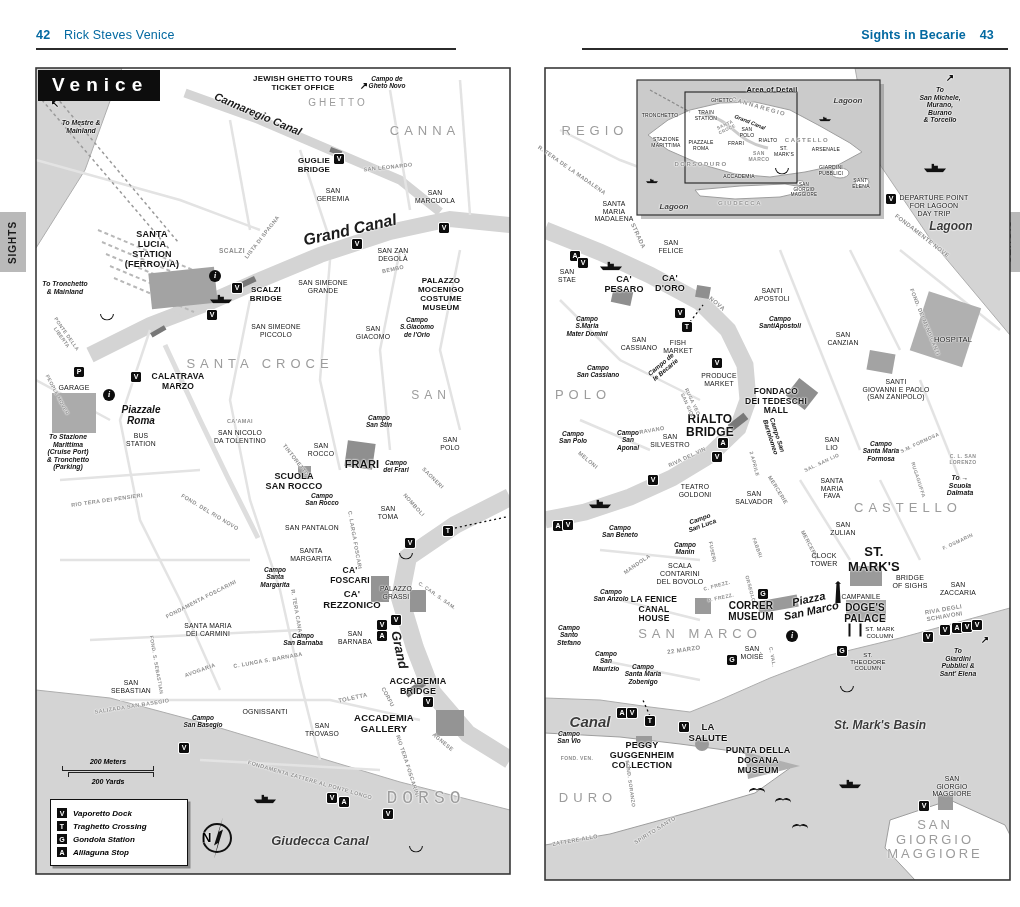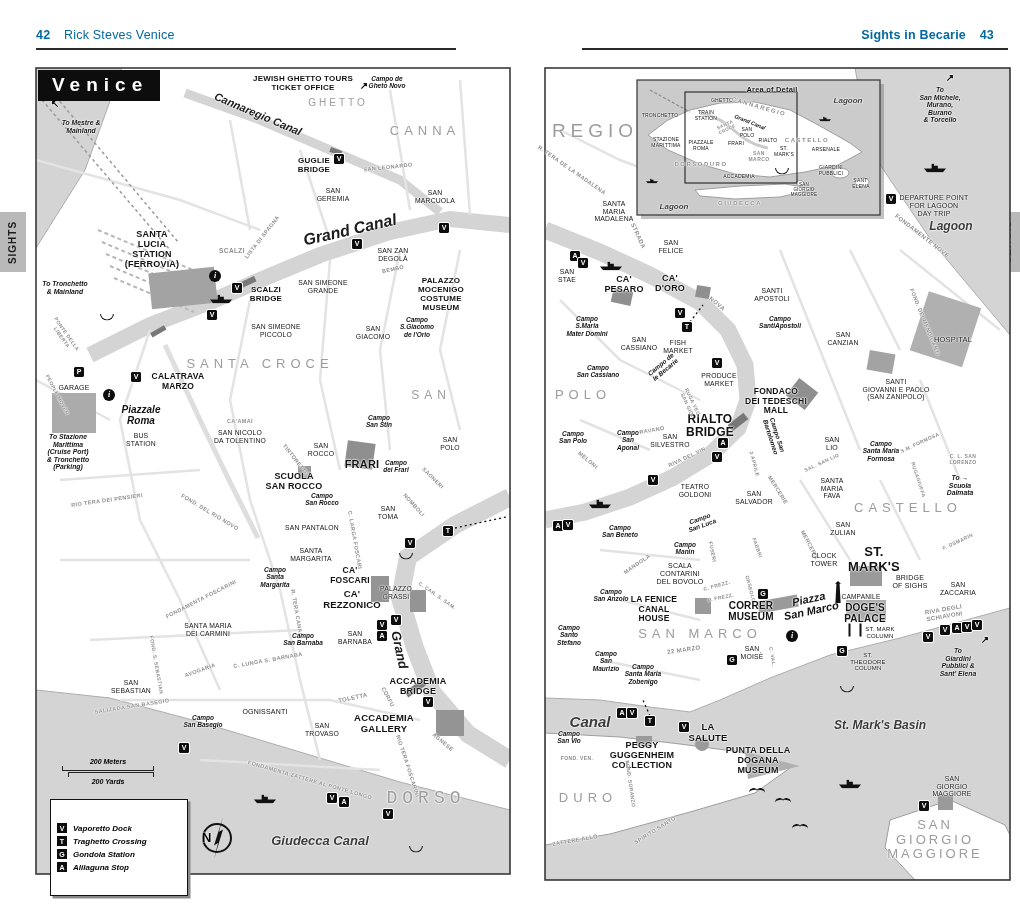--- a/index.html
+++ b/index.html
@@ -43,21 +43,21 @@
   .anc{width:12px;height:6px;border:1.8px solid #111;border-top:none;border-radius:0 0 10px 10px;background:transparent;}
   .bird{width:16px;height:8px;}
   .bird::before,.bird::after{content:"";position:absolute;top:2px;width:9px;height:6px;
         border-top:2px solid #111;border-radius:50% 50% 0 0;}
   .bird::before{left:0;transform:rotate(-10deg);} .bird::after{left:7px;transform:rotate(10deg);}
   .tower{width:6px;height:22px;background:#111;
         clip-path:polygon(50% 0,100% 12%,76% 12%,94% 100%,6% 100%,24% 12%,0 12%);}
   .col{width:9px;height:13px;border-left:2.5px solid #111;border-right:2.5px solid #111;}
   
   .legend{position:absolute;left:50px;top:799px;width:124px;background:#fff;border:1.6px solid #111;
-          box-shadow:2.5px 2.5px 0 #8a8a8a;padding:20px 6px;z-index:8;}
+          box-shadow:2.5px 2.5px 0 #8a8a8a;padding:5px 6px;z-index:8;}
   .lrow{display:flex;align-items:center;margin:3px 0;}
   .lkey{width:10px;height:10px;background:#0d0d0d;color:#fff;font-size:7px;font-weight:bold;
         display:flex;align-items:center;justify-content:center;margin-right:6px;flex:0 0 10px;}
   .llab{font-size:8px;font-weight:bold;font-style:italic;white-space:nowrap;}
   
   .scalebox{position:absolute;left:62px;top:758px;width:92px;z-index:8;text-align:center;}
   .stxt{font-size:7px;font-weight:bold;font-style:italic;display:block;}
   .sbar{height:4px;border-left:1.2px solid #222;border-right:1.2px solid #222;border-bottom:1.2px solid #222;margin:1px 0 1px 0;}
   .sbar.y{border-bottom:none;border-top:1.2px solid #222;margin-left:6px;}
   
@@ -385,21 +385,21 @@
       <span class="lbl water" style="left: 320px; top: 841px; font-size: 13px; transform: translate(-50%, -50%) rotate(0deg);">Giudecca   Canal</span>
       <span class="lbl anc" style="left: 416px; top: 849px; transform: translate(-50%, -50%) rotate(0deg);"></span>
     </div>
   <div class="lists">
       <span class="lbl to" style="left: 940px; top: 105px; transform: translate(-50%, -50%) rotate(0deg);">To
 San Michele,
 Murano,
 Burano
 &amp; Torcello</span>
       <span class="lbl arw" style="left: 950px; top: 78px; transform: translate(-50%, -50%) rotate(0deg);">↗</span>
-      <span class="lbl district" style="left: 595px; top: 131px; font-size: 19px; transform: translate(-50%, -50%) rotate(0deg);">REGIO</span>
+      <span class="lbl district" style="left: 595px; top: 131px; font-size: 13px; transform: translate(-50%, -50%) rotate(0deg);">REGIO</span>
       <span class="lbl street" style="left: 572px; top: 170px; transform: translate(-50%, -50%) rotate(35deg);">R. TERA DE LA MADALENA</span>
       <span class="lbl minor" style="left: 614px; top: 211px; transform: translate(-50%, -50%) rotate(0deg);">SANTA
 MARIA
 MADALENA</span>
       <span class="lbl ic" style="left: 891px; top: 199px; transform: translate(-50%, -50%) rotate(0deg);">V</span>
       <span class="lbl minor" style="left: 934px; top: 206px; font-size: 7px; transform: translate(-50%, -50%) rotate(0deg);">DEPARTURE POINT
 FOR LAGOON
 DAY TRIP</span>
       <span class="lbl water" style="left: 951px; top: 227px; font-size: 12px; transform: translate(-50%, -50%) rotate(0deg);">Lagoon</span>
       <span class="lbl boat" style="left: 935px; top: 168px; transform: translate(-50%, -50%) rotate(0deg);"></span>

